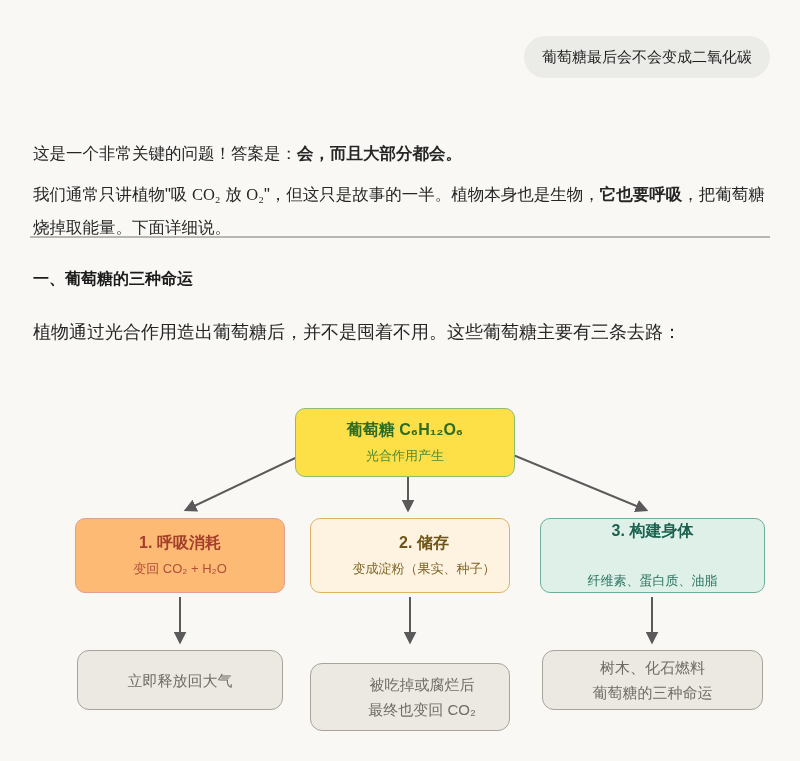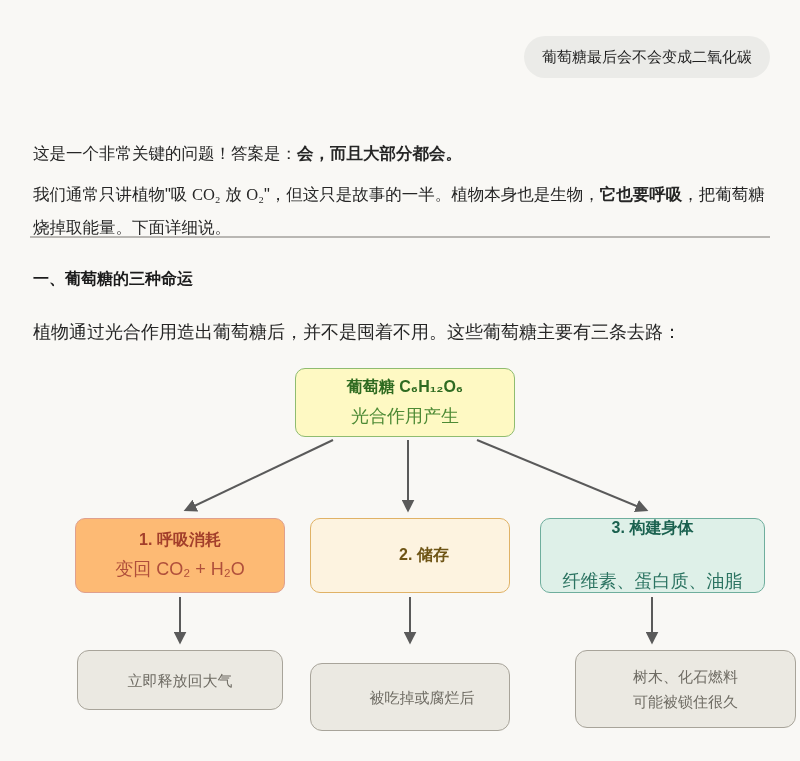--- a/index.html
+++ b/index.html
@@ -25,22 +25,22 @@
   .formula{font-family:"Liberation Serif","DejaVu Serif",serif;font-size:16.5px;}
   .divider{position:absolute;left:30px;top:236px;width:740px;height:2px;background:#b9b7b3;}
   .heading{position:absolute;left:33px;top:256px;font-size:16px;font-weight:bold;color:#1c1c1c;}
   
   .box{
     position:absolute;border-radius:10px;border:1.5px solid;
     display:flex;flex-direction:column;justify-content:center;align-items:center;
     text-align:center;box-sizing:border-box;
   }
   .box .t{font-weight:bold;font-size:16px;}
-  .box .s{font-size:18px;margin-top:6px;}
-  .green{background:#fef9c3;border-color:#8fbc70;}
+  .box .s{font-size:13px;margin-top:6px;}
+  .green{background:#fde047;border-color:#8fbc70;margin-top:40px;}
   .green .t{color:#2f6b21;}
   .green .s{color:#4d8a35;}
   .pink{background:#fdba74;border-color:#dfa08e;}
   .pink .t{color:#a33f2b;}
   .pink .s{color:#b04f3b;}
   .cream{background:#fdf3e0;border-color:#e0b266;}
   .cream .t{color:#6e5415;}
   .cream .s{color:#7d6322;}
   .teal{background:#def0e8;border-color:#6fae9d;gap:24px;}
   .teal .t{color:#1a614f;}
@@ -89,33 +89,35 @@
     <div class="s">光合作用产生</div>
   </div>
 
   <div class="box pink" style="left:75px;top:518px;width:210px;height:75px;">
     <div class="t">1. 呼吸消耗</div>
     <div class="s">变回 CO₂ + H₂O</div>
   </div>
 
   <div class="box cream" style="left:310px;top:518px;width:200px;height:75px;padding-left:28px;">
     <div class="t">2. 储存</div>
+    <div class="s">变成淀粉（果实、种子）</div>
   </div>
 
   <div class="box teal" style="left:540px;top:518px;width:225px;height:75px;">
     <div class="t">3. 构建身体</div>
     <div class="s">纤维素、蛋白质、油脂</div>
   </div>
 
   <div class="box gray" style="left:77px;top:650px;width:206px;height:60px;">
     <div class="l">立即释放回大气</div>
   </div>
 
   <div class="box gray" style="left:310px;top:663px;width:200px;height:68px;padding-left:24px;">
     <div class="l">被吃掉或腐烂后</div>
+    <div class="l">最终也变回 CO₂</div>
   </div>
 
-  <div class="box gray" style="left:542px;top:650px;width:221px;height:78px;margin-left:33px;">
+  <div class="box gray" style="left:542px;top:650px;width:221px;height:60px;">
     <div class="l">树木、化石燃料</div>
-    <div class="l">可能被锁住很久</div>
+    <div class="l">葡萄糖的三种命运</div>
   </div>
 
 </div>
 
 </body></html>

